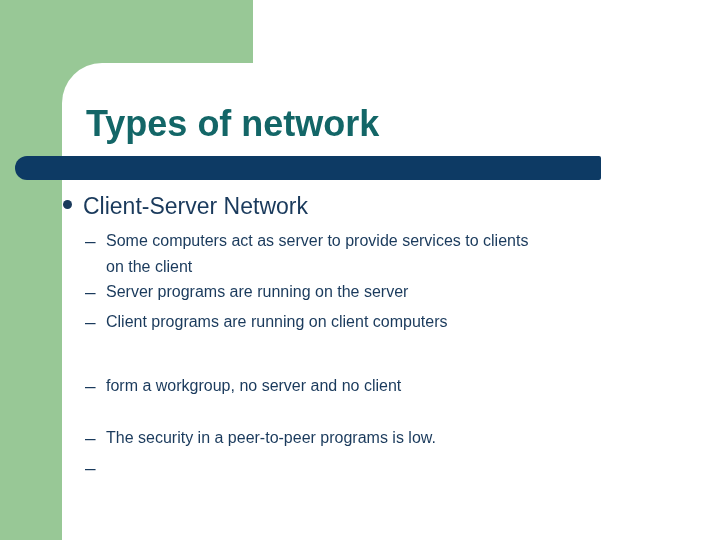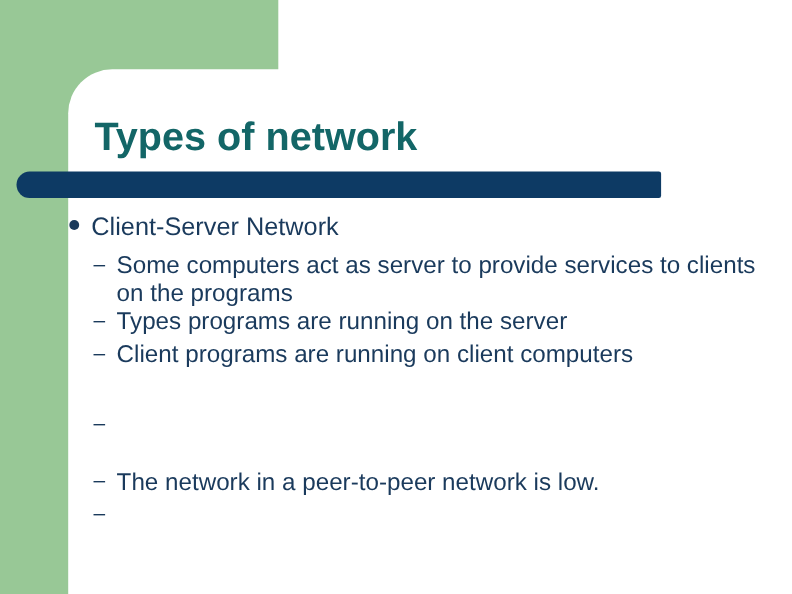--- a/index.html
+++ b/index.html
@@ -77,21 +77,21 @@
   }
   .item .dash {
     position: absolute;
     left: 0; top: 0;
     font-size: 19px;
     line-height: 26px;
   }
   .item .lines { margin-left: 21px; }
   .item .ln {
     display: block;
-    font-size: 22px;
+    font-size: 16px;
     line-height: 26px;
     white-space: nowrap;
   }
 </style>
 </head>
 <body>
 
 <div class="slide">
   <div class="green-shape"></div>
   <div class="card"></div>
@@ -100,49 +100,50 @@
 
   <div class="heading" style="top:193px">
     <span class="dot"></span>
     <span>Client-Server Network</span>
   </div>
 
   <div class="item" style="top:228px">
     <span class="dash">–</span>
     <div class="lines">
       <span class="ln">Some computers act as server to provide services to clients</span>
-      <span class="ln">on the programs</span>
+      <span class="ln">on the client</span>
     </div>
   </div>
 
   <div class="item" style="top:279px">
     <span class="dash">–</span>
     <div class="lines">
-      <span class="ln">Types programs are running on the server</span>
+      <span class="ln">Server programs are running on the server</span>
     </div>
   </div>
 
   <div class="item" style="top:309px">
     <span class="dash">–</span>
     <div class="lines">
       <span class="ln">Client programs are running on client computers</span>
     </div>
   </div>
 
 
   <div class="item" style="top:373px">
     <span class="dash">–</span>
     <div class="lines">
+      <span class="ln">form a workgroup, no server and no client</span>
     </div>
   </div>
 
   <div class="item" style="top:425px">
     <span class="dash">–</span>
     <div class="lines">
-      <span class="ln">The network in a peer-to-peer network is low.</span>
+      <span class="ln">The security in a peer-to-peer programs is low.</span>
     </div>
   </div>
 
   <div class="item" style="top:455px">
     <span class="dash">–</span>
     <div class="lines">
     </div>
   </div>
 </div>
 

